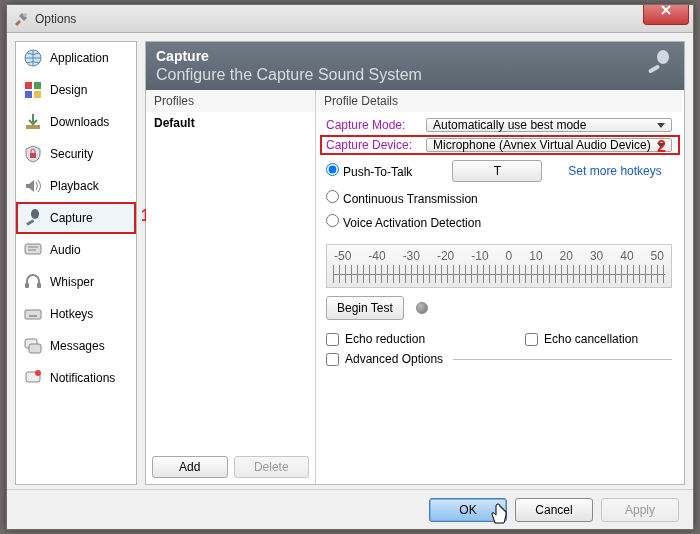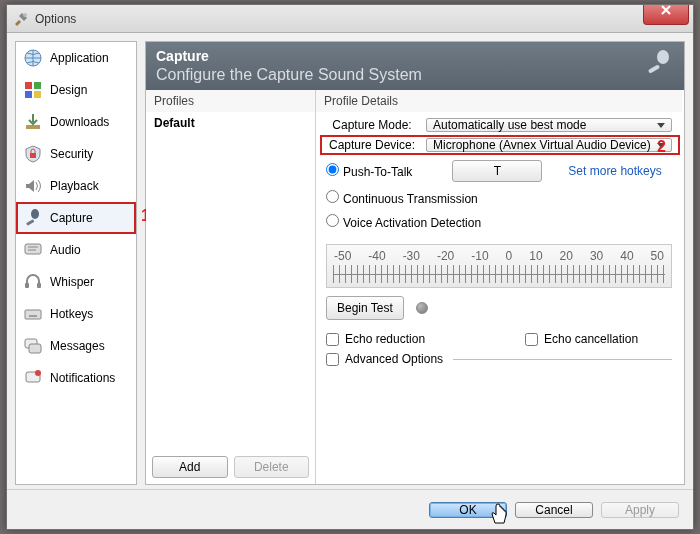--- a/index.html
+++ b/index.html
@@ -31,21 +31,21 @@
 .profiles-col { width: 170px; border-right: 1px solid #d0d0d0; display: flex; flex-direction: column; }
 .col-head { padding: 4px 8px; color: #444; background: #f7f7f7; }
 .profile-list { flex: 1; background: #fff; }
 .profile-item { padding: 4px 8px; font-weight: bold; }
 .profile-btns { display: flex; gap: 6px; padding: 6px; }
 .profile-btns button { flex: 1; height: 22px; background: linear-gradient(#fdfdfd,#e6e6e6); border: 1px solid #a8a8a8; border-radius: 3px; cursor: pointer; }
 .profile-btns button:disabled { color: #9a9a9a; border-color: #c7c7c7; background: linear-gradient(#f7f7f7,#ececec); }
 
 .details-col { flex: 1; padding: 4px 12px 8px 10px; }
 .row { display: flex; align-items: center; gap: 8px; margin: 6px 0; }
-.row label { width: 92px; color: #000000; text-align: center; }
+.row label { width: 92px; color: #a21caf; }
 .select { flex: 1; height: 14px; border: 1px solid #a8a8a8; background: linear-gradient(#fdfdfd,#ececec); display: flex; align-items: center; justify-content: space-between; padding: 0 6px; cursor: pointer; border-radius: 2px; }
 .select .caret { width: 0; height: 0; border-left: 4px solid transparent; border-right: 4px solid transparent; border-top: 5px solid #444; }
 
 .row.device-row { position: relative; }
 .device-highlight { position: absolute; left: -6px; right: -8px; top: -3px; bottom: -3px; border: 2px solid #cf2020; pointer-events: none; }
 .annot2 { position: absolute; right: 6px; top: 0; color: #e02020; font-weight: bold; font-size: 16px; pointer-events:none;}
 
 .radio-row { display: flex; align-items: center; gap: 12px; margin: 8px 0 4px 0; }
 .radio-row input[type=radio] { margin-right: 4px; }
 .hotkey-btn { width: 90px; height: 22px; background: linear-gradient(#fdfdfd,#e6e6e6); border: 1px solid #a8a8a8; border-radius: 3px; margin-left: 28px; cursor: pointer; }
@@ -61,21 +61,21 @@
 .begin-row button { height: 24px; padding: 0 10px; background: linear-gradient(#fdfdfd,#e6e6e6); border: 1px solid #a8a8a8; border-radius: 3px; cursor: pointer; }
 .led { width: 12px; height: 12px; border-radius: 50%; background: radial-gradient(circle at 30% 30%, #bbb, #777); border:1px solid #888; }
 
 .check-row { display:flex; gap: 100px; margin: 6px 0; }
 .check-row label, .adv-group label { display:flex; align-items:center; gap:6px; }
 
 .adv-group { margin-top: 6px; display:flex; align-items:center; gap:6px; position:relative;}
 .adv-group .adv-line { flex:1; border-top:1px solid #c0c0c0; margin-left:4px;}
 
 .footer { position: absolute; left: 0; right: 0; bottom: 0; height: 40px; display: flex; justify-content: flex-end; align-items: center; gap: 8px; padding: 0 14px; background: #f0f0f0; border-top: 1px solid #d0d0d0; }
-.footer button { width: 78px; height: 16px; border: 1px solid #8a8a8a; border-radius: 3px; background: linear-gradient(#fdfdfd,#e4e4e4); cursor: pointer; }
+.footer button { width: 78px; height: 24px; border: 1px solid #8a8a8a; border-radius: 3px; background: linear-gradient(#fdfdfd,#e4e4e4); cursor: pointer; }
 .footer button.primary { background: linear-gradient(#cfe6ff,#8fc0f0); border-color: #4a7fb5; box-shadow: 0 0 0 1px #7db3e8 inset; }
 .footer button:disabled { color: #9a9a9a; border-color: #c7c7c7; background: linear-gradient(#f7f7f7,#ececec); }
 
 .cursor-hand { position:absolute; left:482px; bottom:2px; width:20px; height:24px; pointer-events:none; }
 
 svg { display:block; }
 </style>
 </head>
 <body>
 

